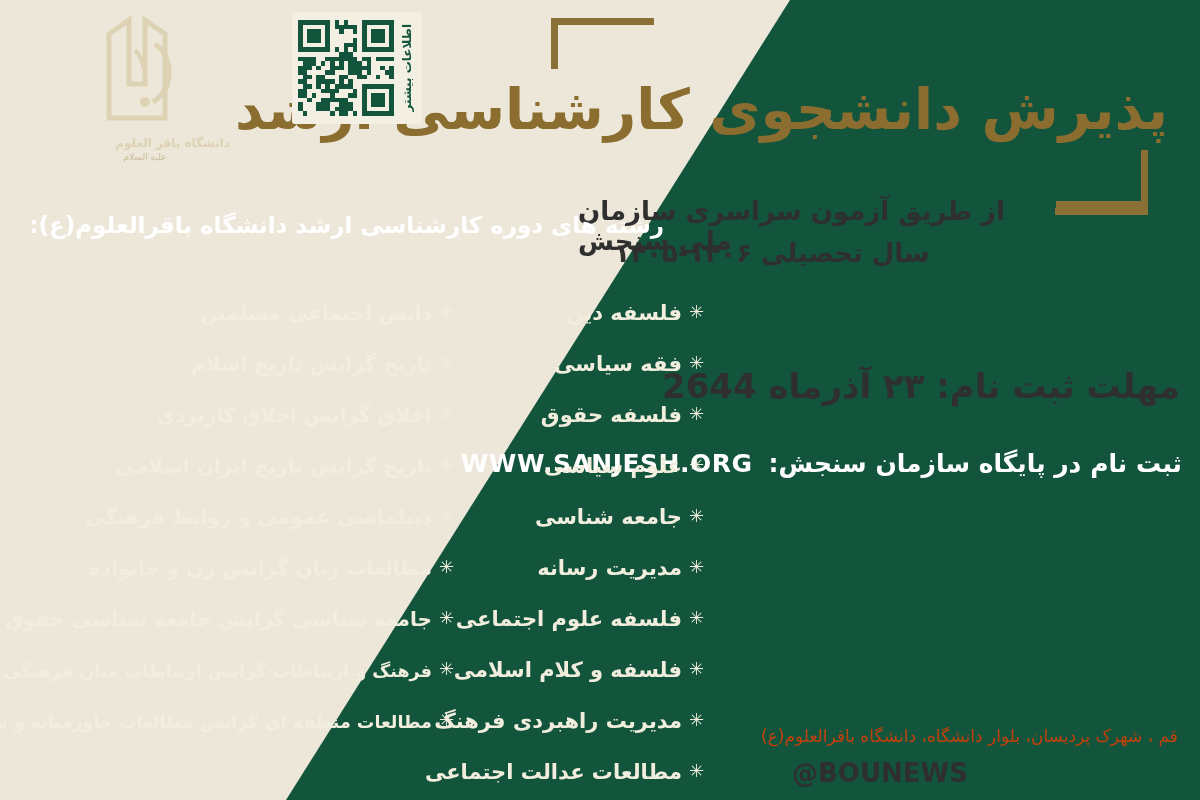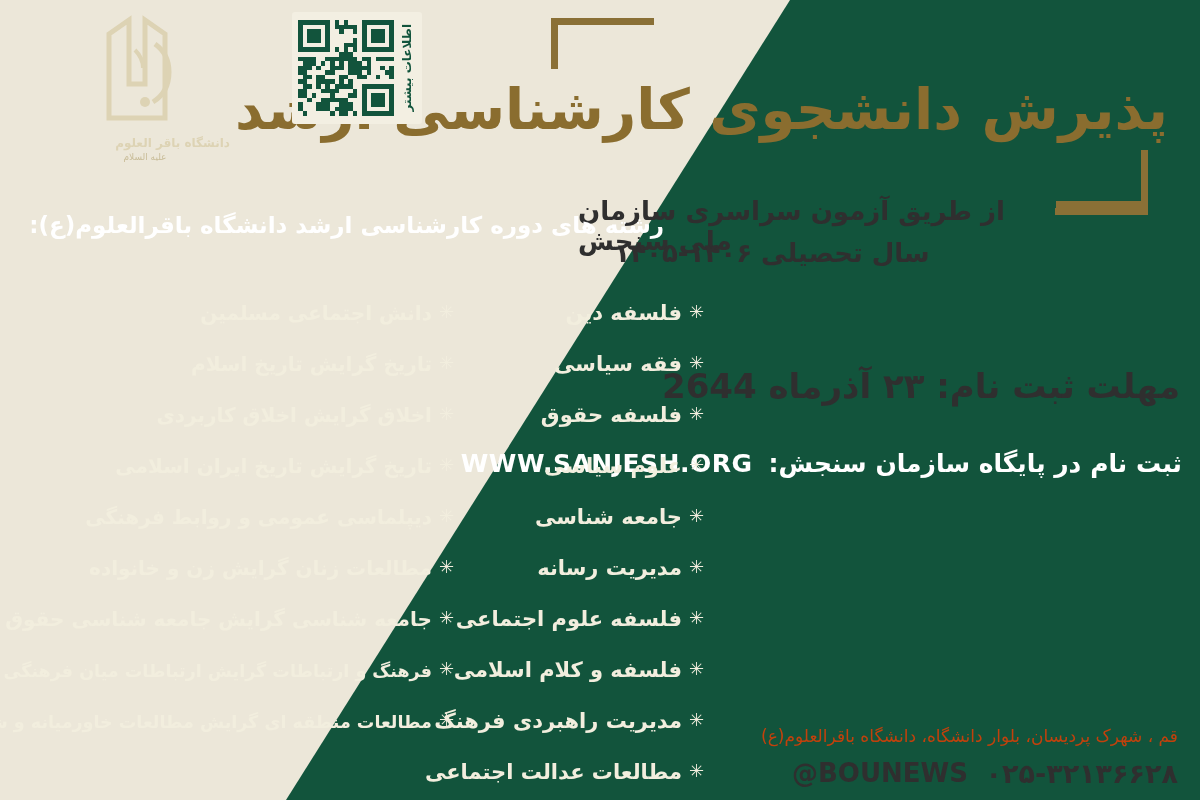--- a/index.html
+++ b/index.html
@@ -330,21 +330,20 @@
     <div class="year-title">سال تحصیلی ۱۴۰۶-۱۴۰۵</div>
 
     <div class="deadline">مهلت ثبت نام: ۲۳ آذرماه 2644</div>
 
     <div class="register-bar">
       <span class="label">ثبت نام در پایگاه سازمان سنجش:</span>
       <span class="url">WWW.SANJESH.ORG</span>
     </div>
 
     <div class="address">قم ، شهرک پردیسان، بلوار دانشگاه، دانشگاه باقرالعلوم(ع)</div>
-    <div class="phone">۰۲۵-۳۲۱۳۶۶۲۸</div>
     <div class="handle">@BOUNEWS</div>
   </div>
 
   <div class="qr-wrap">
     <div class="qr-box" id="qr-box">
         <i class="on"></i>
         <i class="on"></i>
         <i class="on"></i>
         <i class="on"></i>
         <i class="on"></i>

